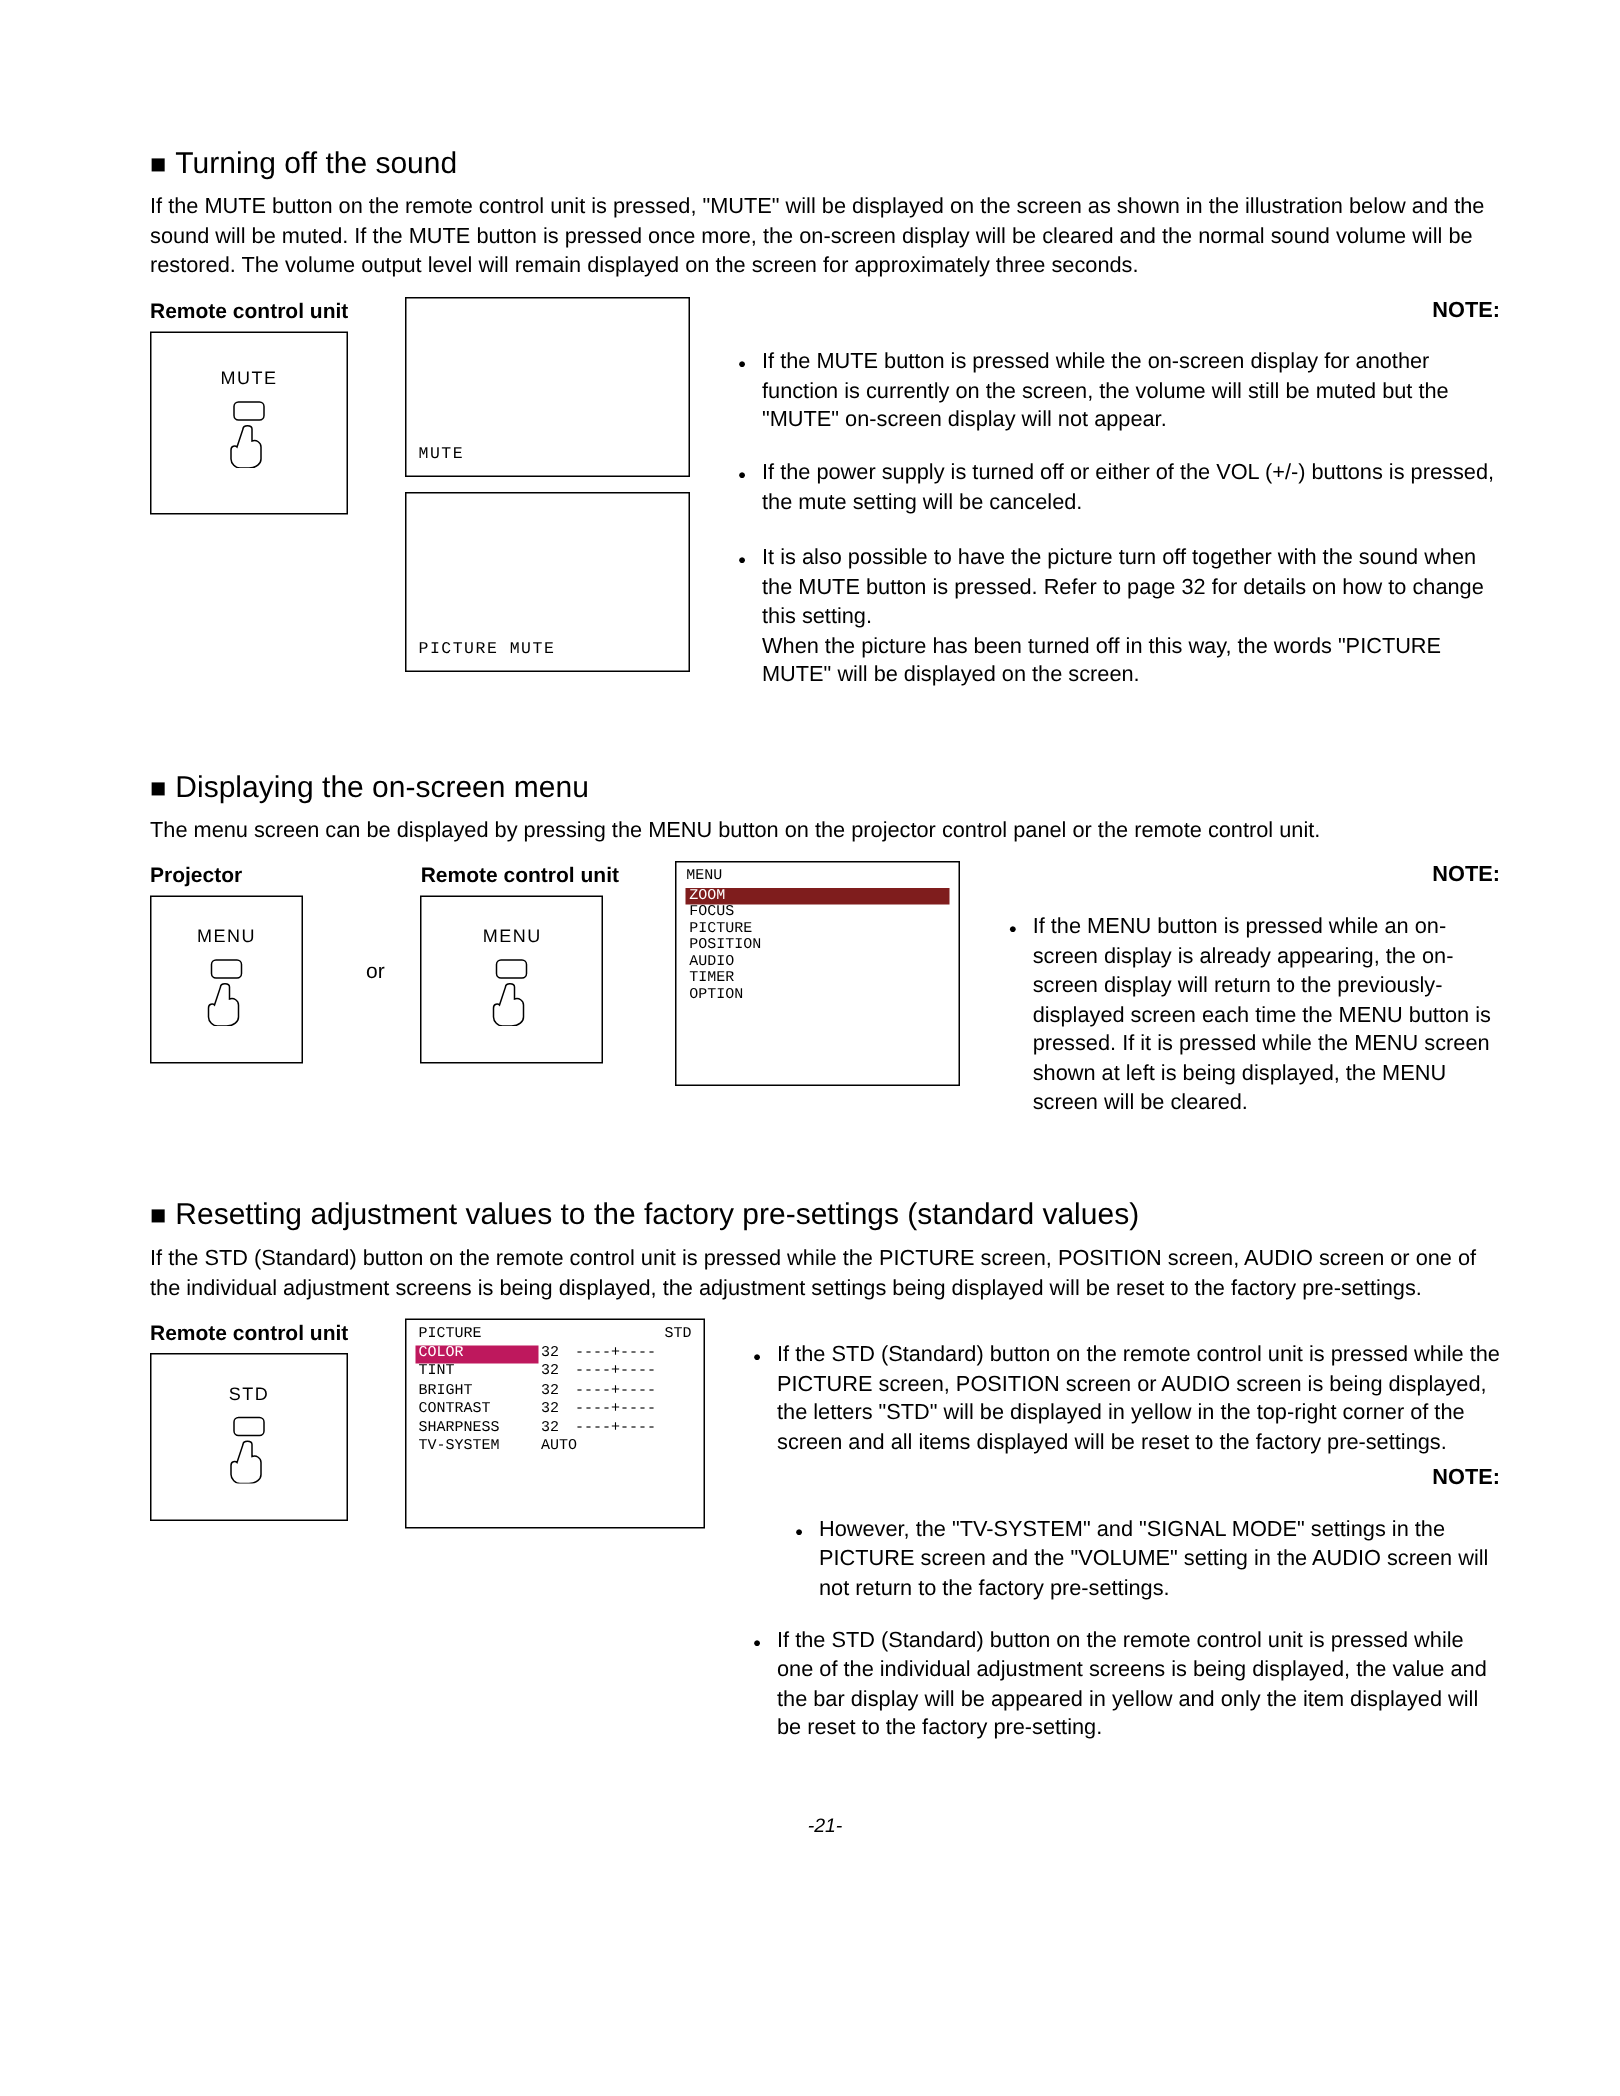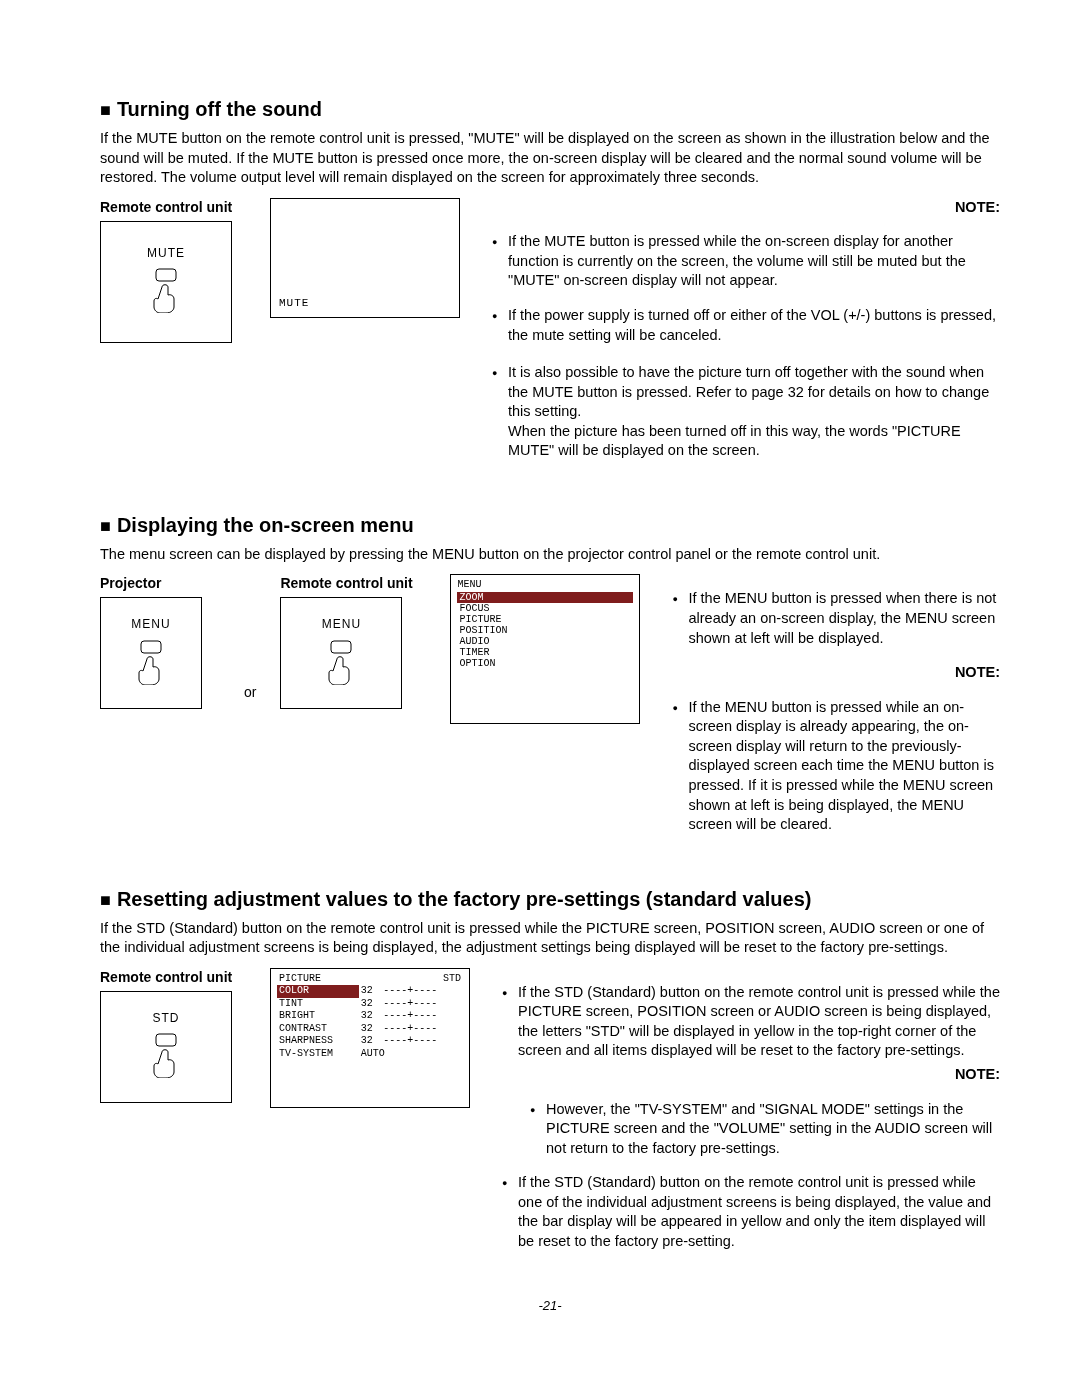--- a/index.html
+++ b/index.html
@@ -8,21 +8,21 @@
     color: #000;
     background: #fff;
     margin: 0;
     padding: 60px 80px 40px 100px;
     width: 1080px;
     box-sizing: border-box;
     line-height: 1.35;
   }
   h2 {
     font-size: 20px;
-    font-weight: bold;
+    font-weight: normal;
     margin: 36px 0 6px 0;
   }
   h2 .sq { font-size: 18px; margin-right: 6px; }
   .intro { margin: 4px 0 10px 0; }
   .row { display: flex; align-items: flex-start; gap: 20px; }
   .col { display: flex; flex-direction: column; }
   .label { font-weight: bold; font-size: 14px; margin-bottom: 4px; }
   .remotebox {
     border: 1px solid #000;
     width: 130px;
@@ -76,21 +76,21 @@
     width: 200px;
     height: 140px;
     padding: 4px 6px;
     box-sizing: border-box;
     font-family: "Courier New", monospace;
     font-size: 10px;
     line-height: 1.25;
   }
   .picture-screen table { border-collapse: collapse; width: 100%; }
   .picture-screen td { padding: 0 2px; white-space: pre; }
-  .picture-screen .sel td:first-child { background:#7f1d1d; color:#fff; }
+  .picture-screen .sel td:first-child { background:#be185d; color:#fff; }
   .orword { align-self: center; font-size: 14px; margin: 0 4px 40px 4px; }
   .pagenum { text-align: center; font-size: 13px; margin-top: 30px; font-style: italic; }
   .subnote ul { margin-top: 2px; }
   .tight { margin: 2px 0; }
 </style>
 </head>
 <body>
 
 <h2><span class="sq">■</span><span>Turning off the sound</span></h2>
 <p class="intro">If the MUTE button on the remote control unit is pressed, "MUTE" will be displayed on the screen as shown in the illustration below and the sound will be muted. If the MUTE button is pressed once more, the on-screen display will be cleared and the normal sound volume will be restored. The volume output level will remain displayed on the screen for approximately three seconds.</p>
@@ -105,20 +105,23 @@
             <rect x="10" y="2" width="20" height="12" rx="3" fill="none" stroke="#000"></rect>
             <path d="M16 20c0-3 6-3 6 0v8c3-1 6 1 6 4v8c0 3-3 6-8 6h-6c-3 0-6-3-6-6v-6c0-3 3-3 4-2z" fill="none" stroke="#000"></path>
           </svg>
       </div>
     </div>
   </div>
 
   <div class="col" style="gap:10px;">
     <div class="screenbox">
       <div class="caption">MUTE</div>
+    </div>
+    <div class="screenbox">
+      <div class="caption">PICTURE MUTE</div>
     </div>
   </div>
 
   <div class="notes">
     <div class="ntitle">NOTE:</div>
     <ul>
       <li>If the MUTE button is pressed while the on-screen display for another function is currently on the screen, the volume will still be muted but the "MUTE" on-screen display will not appear.</li>
       <li>If the power supply is turned off or either of the VOL (+/-) buttons is pressed, the mute setting will be canceled.</li>
     </ul>
     <ul style="margin-top:18px;">
@@ -167,23 +170,20 @@
     <span class="mitem sel">ZOOM</span>
     <span class="mitem">FOCUS</span>
     <span class="mitem">PICTURE</span>
     <span class="mitem">POSITION</span>
     <span class="mitem">AUDIO</span>
     <span class="mitem">TIMER</span>
     <span class="mitem">OPTION</span>
   </div>
 
   <div class="notes">
-    <ul class="tight">
-        <li>If the MENU button is pressed when there is not already an on-screen display, the MENU screen shown at left will be displayed.</li>
-      </ul>
     <div class="ntitle">NOTE:</div>
     <ul class="tight">
         <li>If the MENU button is pressed while an on-screen display is already appearing, the on-screen display will return to the previously-displayed screen each time the MENU button is pressed. If it is pressed while the MENU screen shown at left is being displayed, the MENU screen will be cleared.</li>
       </ul>
   </div>
 </div>
 
 <h2><span class="sq">■</span><span>Resetting adjustment values to the factory pre-settings (standard values)</span></h2>
 <p class="intro">If the STD (Standard) button on the remote control unit is pressed while the PICTURE screen, POSITION screen, AUDIO screen or one of the individual adjustment screens is being displayed, the adjustment settings being displayed will be reset to the factory pre-settings.</p>
 

